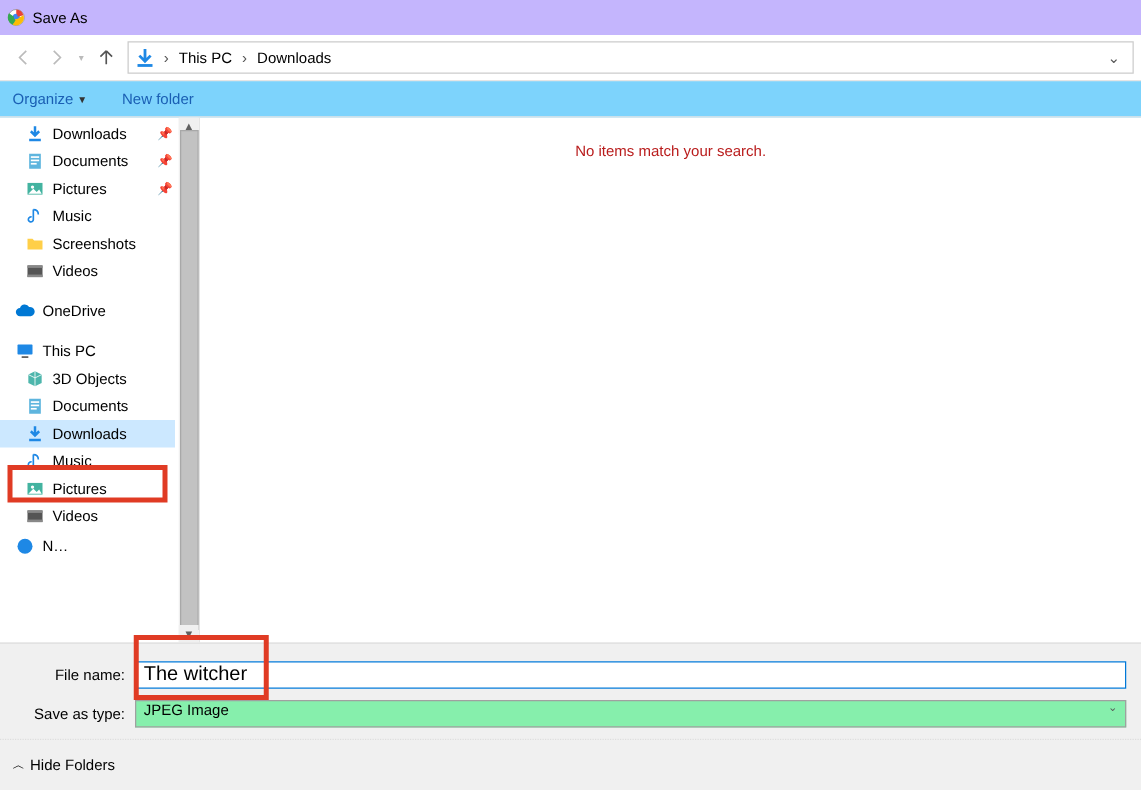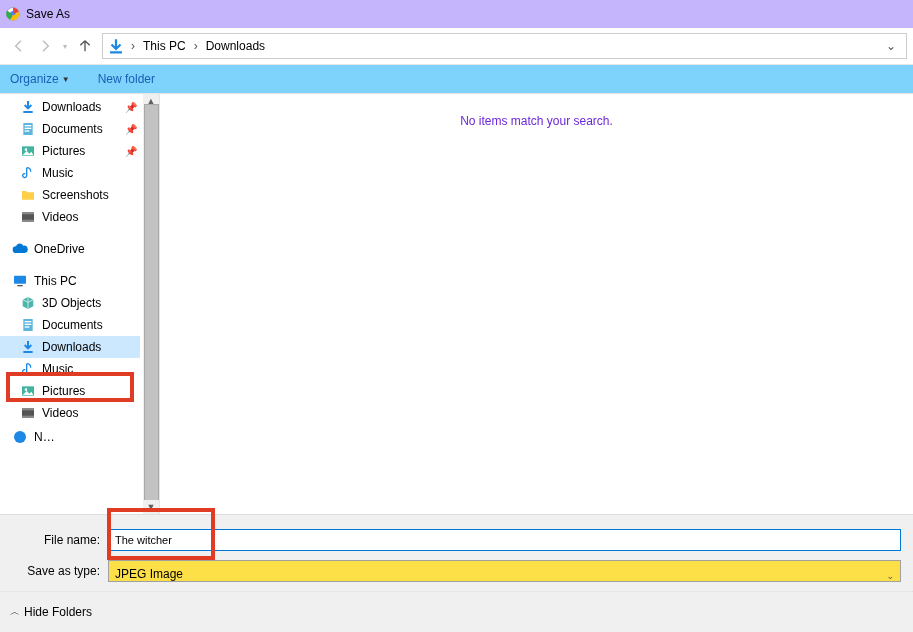--- a/index.html
+++ b/index.html
@@ -85,32 +85,32 @@
     gap: 6px;
     cursor: pointer;
     white-space: nowrap;
     width: 140px;
   }
   .tree-item .pin { margin-left:auto; margin-right:2px; color:#888; font-size:10px;}
   .tree-item.level0 { padding-left: 12px; }
   .tree-item.selected { background:#cce8ff !important; }
   .tree-item.partial-hidden{height:14px; overflow:hidden;}
   .ico { width:16px; height:16px; display:flex; align-items:center;justify-content:center; flex-shrink:0;}
-  .content-pane { flex:1; padding: 20px; color:#6d28d9; text-align:center;}
+  .content-pane { flex:1; padding: 20px; color:#b91c1c; text-align:center;}
   .bottom-pane { background:#f0f0f0; border-top:1px solid #ddd; padding: 8px 0 8px 0; position:relative;}
   .field-row { display:flex; align-items:center; height:28px; margin: 3px 0;}
   .field-label { width:108px; text-align:right; padding-right:8px;}
   .filename-input {
     flex:1; margin-right:12px;
     border:1px solid #0078d7; background:#fff; height:22px; padding: 2px 6px;
-    outline: none; font-family:inherit; font-size:11px;
+    outline: none; font-family:inherit; font-size:16px;
   }
   .type-select {
-    flex:1; margin-right:12px; border:1px solid #a0a0a0; background:#fde047;
-    height:22px; display:flex; align-items:flex-end; padding:0 6px; cursor:pointer;
+    flex:1; margin-right:12px; border:1px solid #a0a0a0; background:#86efac;
+    height:22px; display:flex; align-items:flex-start; padding:0 6px; cursor:pointer;
   }
   .type-select .drop { margin-left:auto; font-size:9px; color:#555;}
   .footer { height:40px; display:flex; align-items:center; padding: 0 10px; border-top:1px dotted #ddd; margin-top:6px;}
   .hide-folders { display:flex; align-items:center; gap:4px; cursor:pointer;}
   .highlight-box {
     position:absolute; border:4px solid #e03b24; pointer-events:none; z-index:50;
   }
   .hl1 { left:6px; top:372px; width:128px; height:30px; }
   .hl2 { left:107px; top:508px; width:108px; height:52px; }
 </style>

